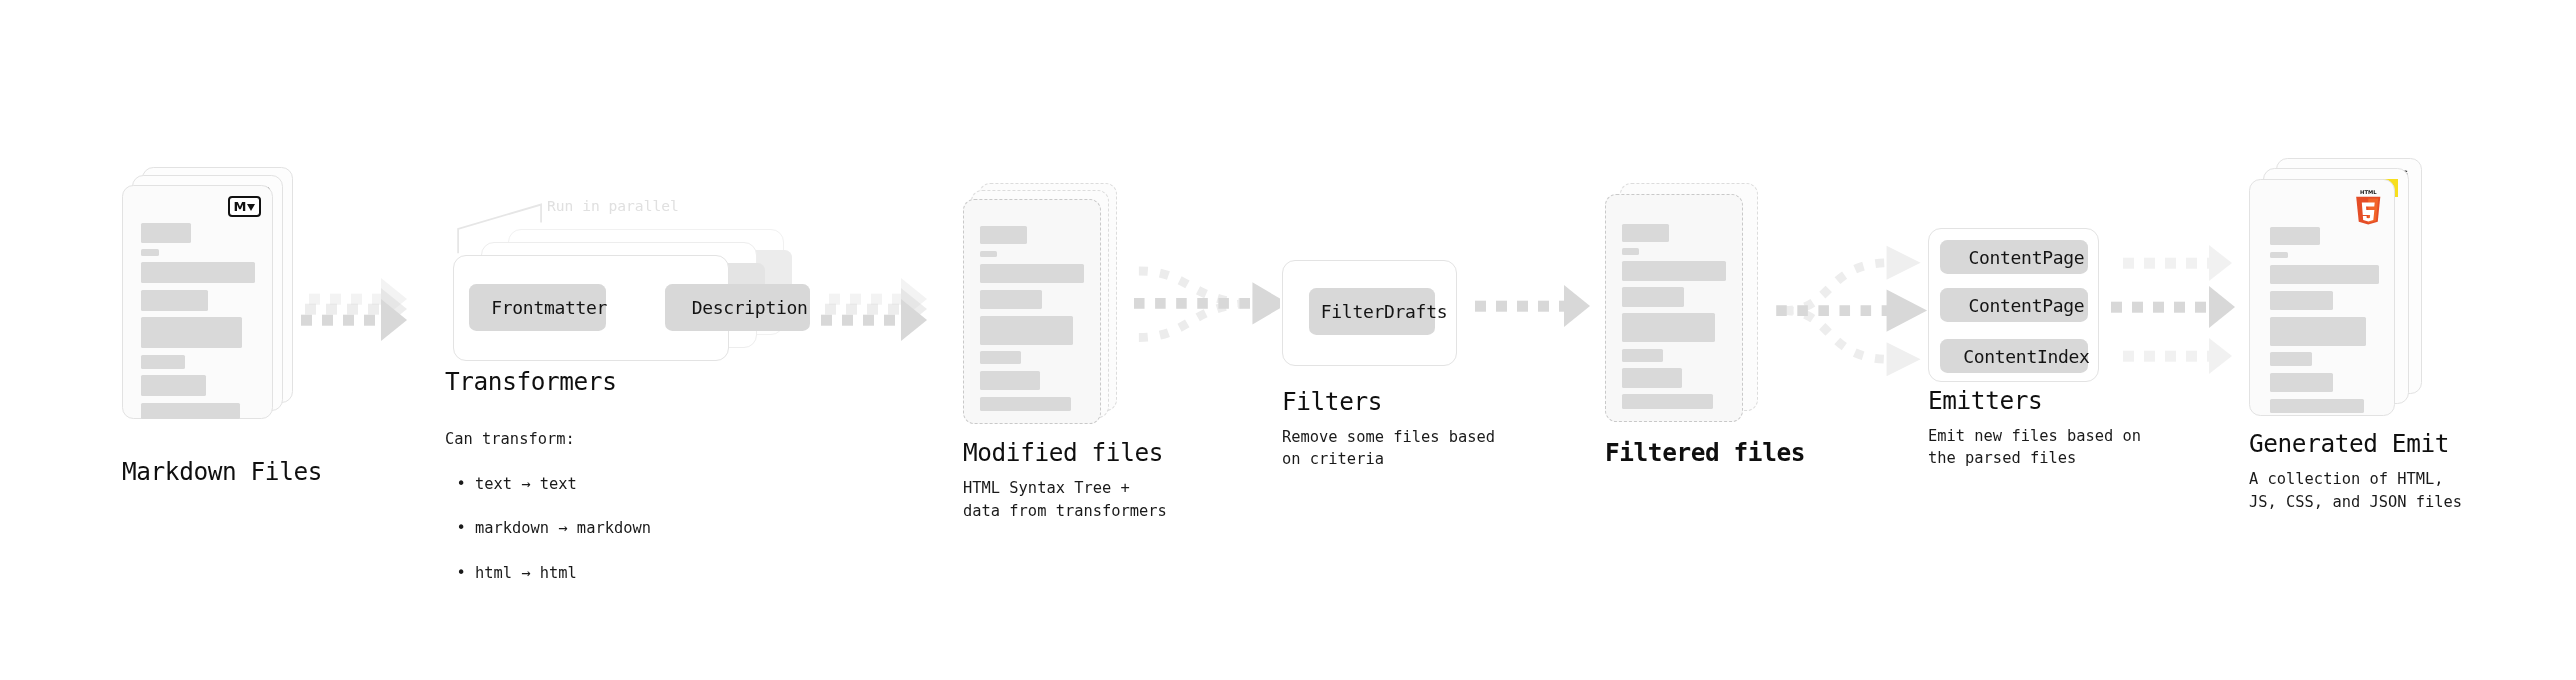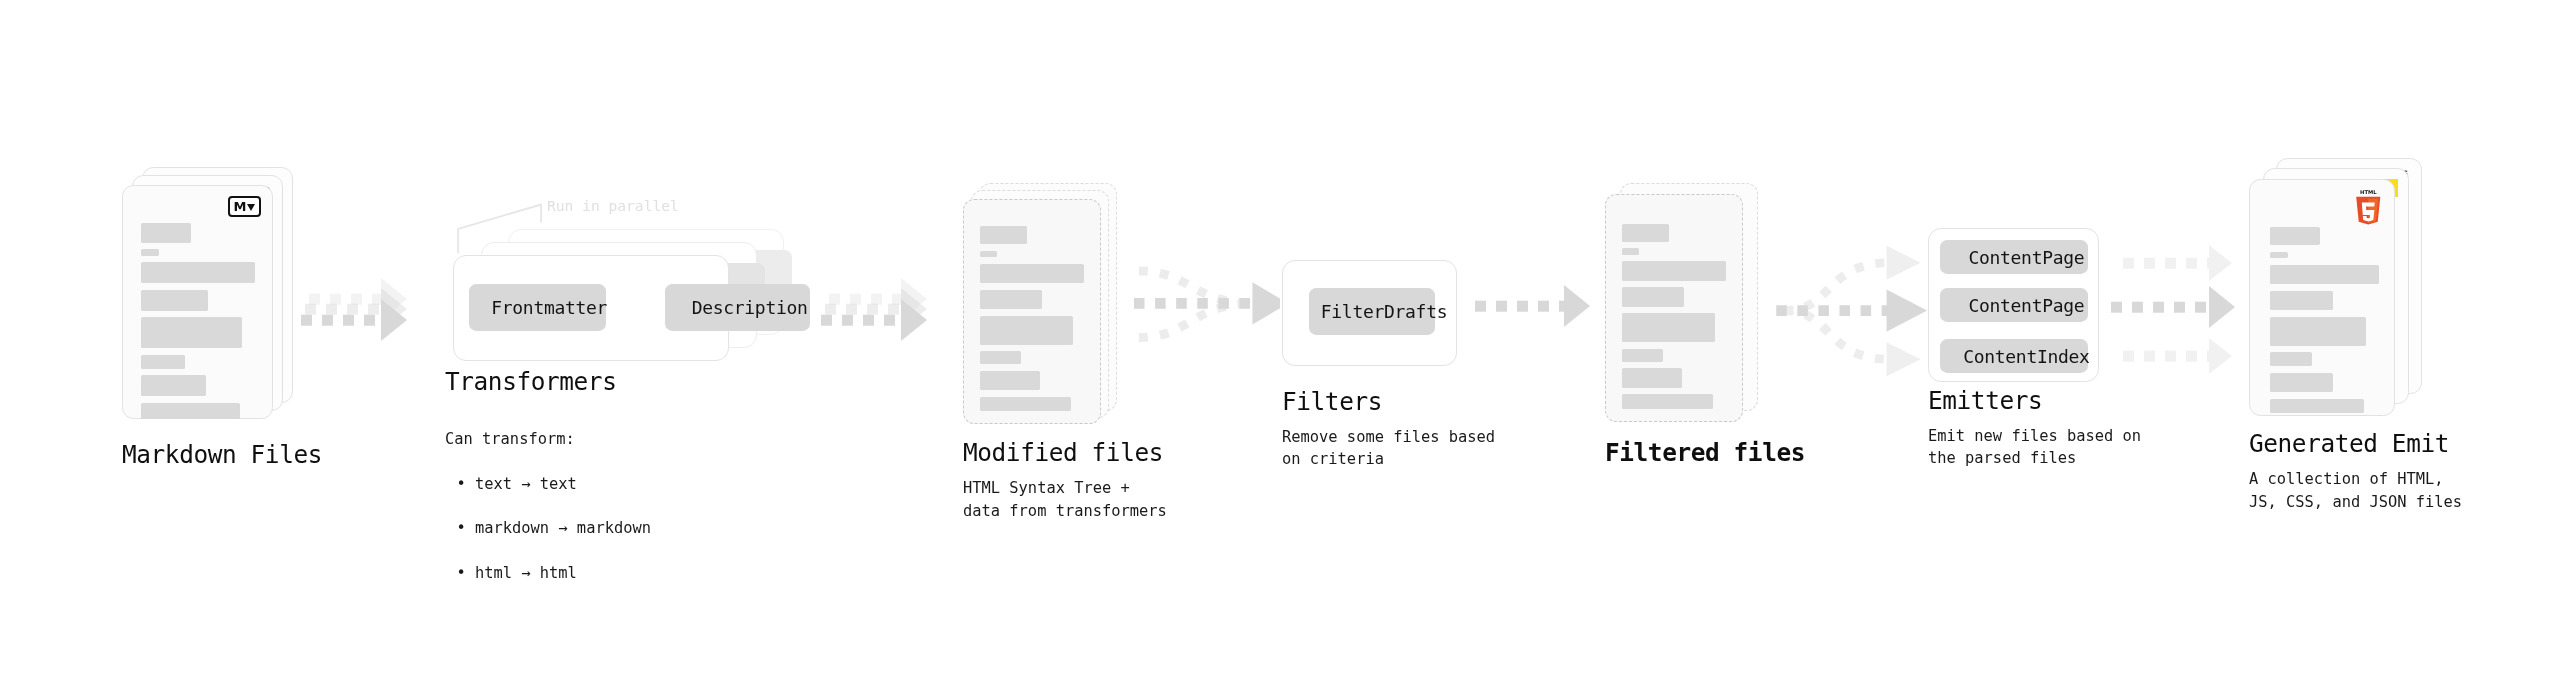--- a/index.html
+++ b/index.html
@@ -141,21 +141,21 @@
           <div class="bar" style="width:18px;height:6.5px;"></div>
           <div class="bar" style="width:114px;height:21px;margin-top:4.9px;"></div>
           <div class="bar" style="width:67px;height:21px;"></div>
           <div class="bar" style="width:101px;height:31px;"></div>
           <div class="bar" style="width:44px;height:14px;"></div>
           <div class="bar" style="width:65px;height:21px;"></div>
           <div class="bar" style="width:99px;height:16.3px;"></div>
         </div>
       </div>
     </div>
-    <div class="caption-title" style="margin-top:21px;">Markdown Files</div>
+    <div class="caption-title" style="margin-top:38px;">Markdown Files</div>
   </div>
 
   <div class="arrow" style="left:309px; top:276px; width:106px; height:46px; opacity:.30;">
     <div class="dots" style="width:73px;"></div>
       <div class="head" style="left:72px;"></div>
   </div>
   <div class="arrow" style="left:305px; top:286px; width:110px; height:46px; opacity:.45;">
     <div class="dots" style="width:77px;"></div>
       <div class="head" style="left:76px;"></div>
   </div>

